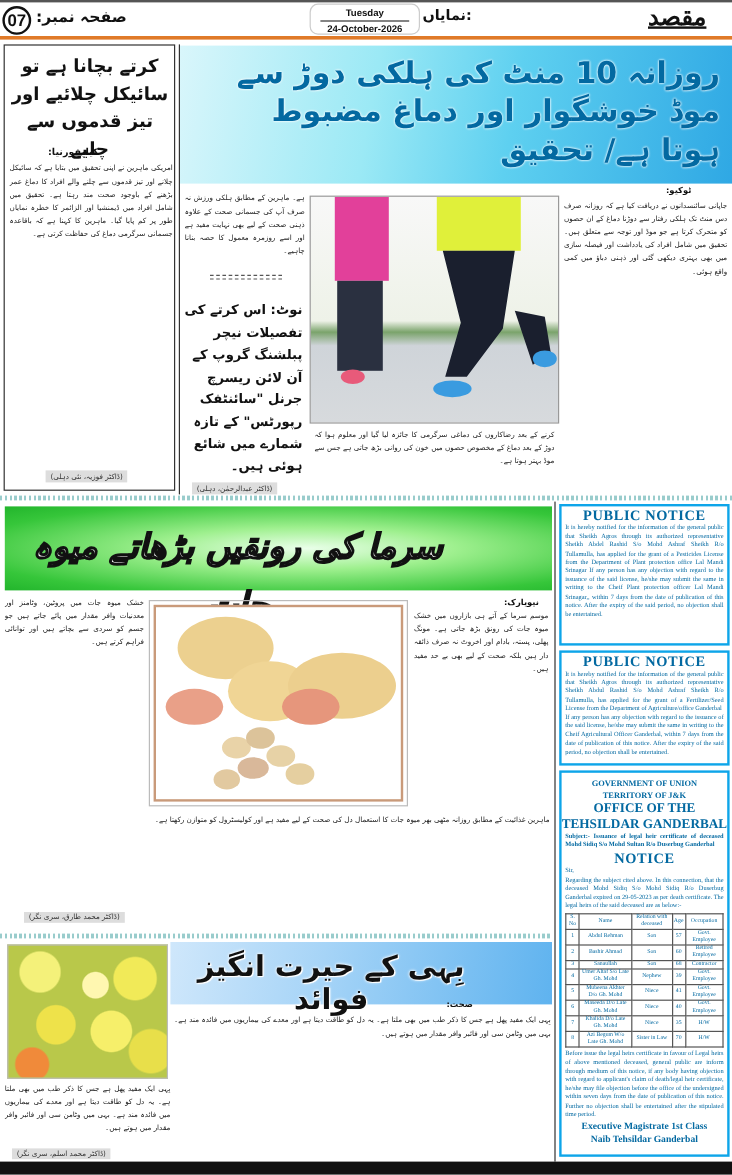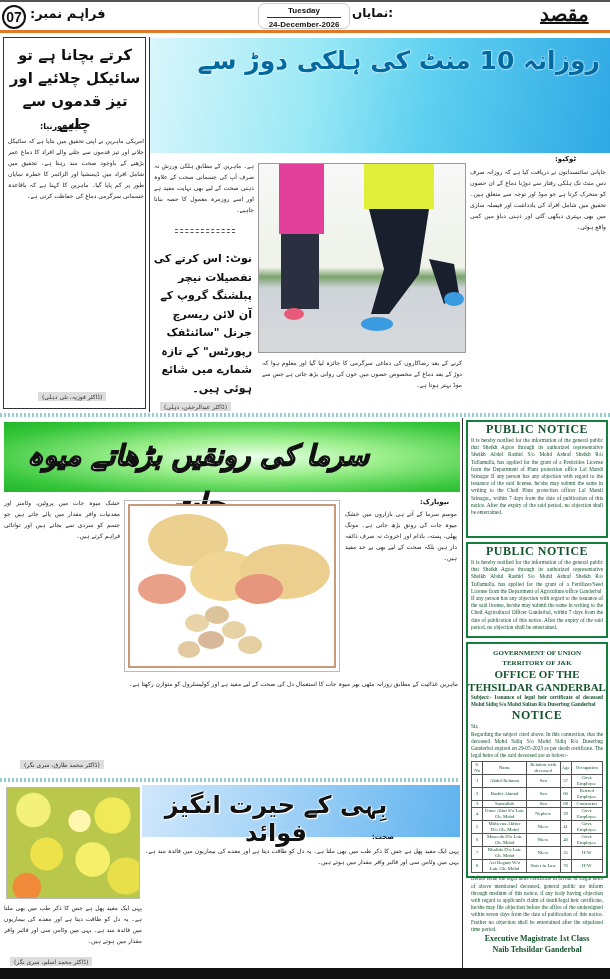--- a/index.html
+++ b/index.html
@@ -29,58 +29,59 @@
   
   .dotdiv{left:0;width:610px;height:4px;background:repeating-linear-gradient(90deg,#9cc 0 2px,transparent 2px 4px);}
   
   #green-banner{left:4px;top:422px;width:456px;height:70px;background:radial-gradient(ellipse at 55% 50%,#eaffea 0%,#9ff08f 35%,#36c63a 80%,#22b52c 100%);}
   #green-headline{left:4px;top:432px;width:388px;text-align:center;direction:rtl;font:bold italic 28px "DejaVu Serif",serif;color:#fff;-webkit-text-stroke:1.5px #111;line-height:48px;}
   #nuts-photo{left:124px;top:500px;width:216px;height:172px;border:1px solid #bbb;padding:3px;}
   #nuts-photo .inner{width:100%;height:100%;border:2px solid #c99a7a;background:#fff;position:relative;overflow:hidden;}
   .nut{position:absolute;border-radius:50%;}
   #newyork-dateline{left:420px;top:498px;font:bold 7px "DejaVu Sans",sans-serif;direction:rtl;}
   
-  .notice{border:2px solid #15803d;font-family:"Liberation Serif",serif;color:#14532d;}
+  .notice{border:2px solid #0ea5e9;font-family:"Liberation Serif",serif;color:#0369a1;}
   .notice-title{text-align:center;font:bold 12px "Liberation Serif",serif;letter-spacing:.5px;}
   .notice-body{font:5.3px "Liberation Serif",serif;line-height:7.2px;text-align:justify;padding:0 3px;}
   #notice1{left:466px;top:420px;width:142px;height:118px;}
   #notice2{left:466px;top:542px;width:142px;height:96px;}
-  #notice3{left:466px;top:642px;width:142px;height:236px;}
+  #notice3{left:466px;top:642px;width:142px;height:322px;}
   .n3-center{text-align:center;font:bold 7px "Liberation Serif",serif;line-height:10px;}
   .n3-big{text-align:center;font:bold 11px "Liberation Serif",serif;line-height:13px;}
   table.heirs{border-collapse:collapse;margin:2px 3px;width:calc(100% - 6px);font:4.8px "Liberation Serif",serif;}
   table.heirs td,table.heirs th{border:1px solid #555;text-align:center;padding:0 1px;line-height:6px;font-weight:normal;}
   .n3-sign{text-align:center;font:bold 8px "Liberation Serif",serif;line-height:11px;}
   
   #blue-banner{left:142px;top:785px;width:318px;height:52px;background:linear-gradient(100deg,#cfe7fb 0%,#a6d4f7 40%,#5fb3ef 100%);}
   #blue-headline{left:142px;top:791px;width:268px;text-align:center;direction:rtl;font:bold 24px "DejaVu Sans",sans-serif;color:#111;text-shadow:0 0 2px #fff,0 0 3px #fff,1px 1px 0 #fff;}
   #quince-photo{left:6px;top:787px;width:134px;height:112px;border:1px solid #bbb;background:radial-gradient(circle at 20% 20%,#f4f17a 0 12%,transparent 13%),radial-gradient(circle at 55% 30%,#fff7b0 0 10%,transparent 11%),radial-gradient(circle at 80% 25%,#f1ea58 0 13%,transparent 14%),radial-gradient(circle at 30% 60%,#eee24a 0 14%,transparent 15%),radial-gradient(circle at 65% 65%,#f6ef6a 0 15%,transparent 16%),radial-gradient(circle at 15% 90%,#f08a3a 0 9%,transparent 10%),radial-gradient(circle at 90% 80%,#e8df4a 0 12%,transparent 13%),#b9c84a;}
   #sehat-dateline{left:372px;top:833px;font:bold 7px "DejaVu Sans",sans-serif;direction:rtl;}
   #bottom-bar{left:0;top:968px;width:610px;height:11px;background:#111;}
   .vrule{width:1px;background:#333;}
 </style>
 </head>
 <body>
 
 <div id="masthead" class="abs">
   <div class="rule"></div>
 </div>
 <div id="page-badge" class="abs">07</div>
-<div id="page-label" class="abs">فراہم نمبر:</div>
+<div id="page-label" class="abs">صفحہ نمبر:</div>
 <div id="date-box" class="abs">
   <div>Tuesday</div>
   <div class="sep"></div>
-  <div>24-December-2026</div>
+  <div>24-October-2026</div>
 </div>
 <div id="date-label" class="abs">نمایاں:</div>
 <div id="logo" class="abs">مقصد</div>
 
 <div id="lead-banner" class="abs"></div>
 <div id="lead-headline" class="abs">
   <div>روزانہ 10 منٹ کی ہلکی دوڑ سے</div>
+  <div>موڈ خوشگوار اور دماغ مضبوط ہوتا ہے/ تحقیق</div>
 </div>
 
 <div id="side-box" class="abs"></div>
 <div class="abs vrule" style="left:149px;top:37px;height:375px;"></div>
 <div id="side-headline" class="abs">کرتے بچانا ہے تو سائیکل چلائیے اور تیز قدموں سے چلیے</div>
 <div id="side-dateline" class="abs">کیلیفورنیا:</div>
 <div class="abs urdu-text" style="left:8px;top:135px;width:136px;height:245px;">امریکی ماہرین نے اپنی تحقیق میں بتایا ہے کہ سائیکل چلانے اور تیز قدموں سے چلنے والے افراد کا دماغ عمر بڑھنے کے باوجود صحت مند رہتا ہے۔ تحقیق میں شامل افراد میں ڈیمنشیا اور الزائمر کا خطرہ نمایاں طور پر کم پایا گیا۔ ماہرین کا کہنا ہے کہ باقاعدہ جسمانی سرگرمی دماغ کی حفاظت کرتی ہے۔</div>
 <div class="abs credit" style="left:38px;top:392px;">(ڈاکٹر فوزیہ، نئی دہلی)</div>
 
 <div id="right-dateline" class="abs">ٹوکیو:</div>

